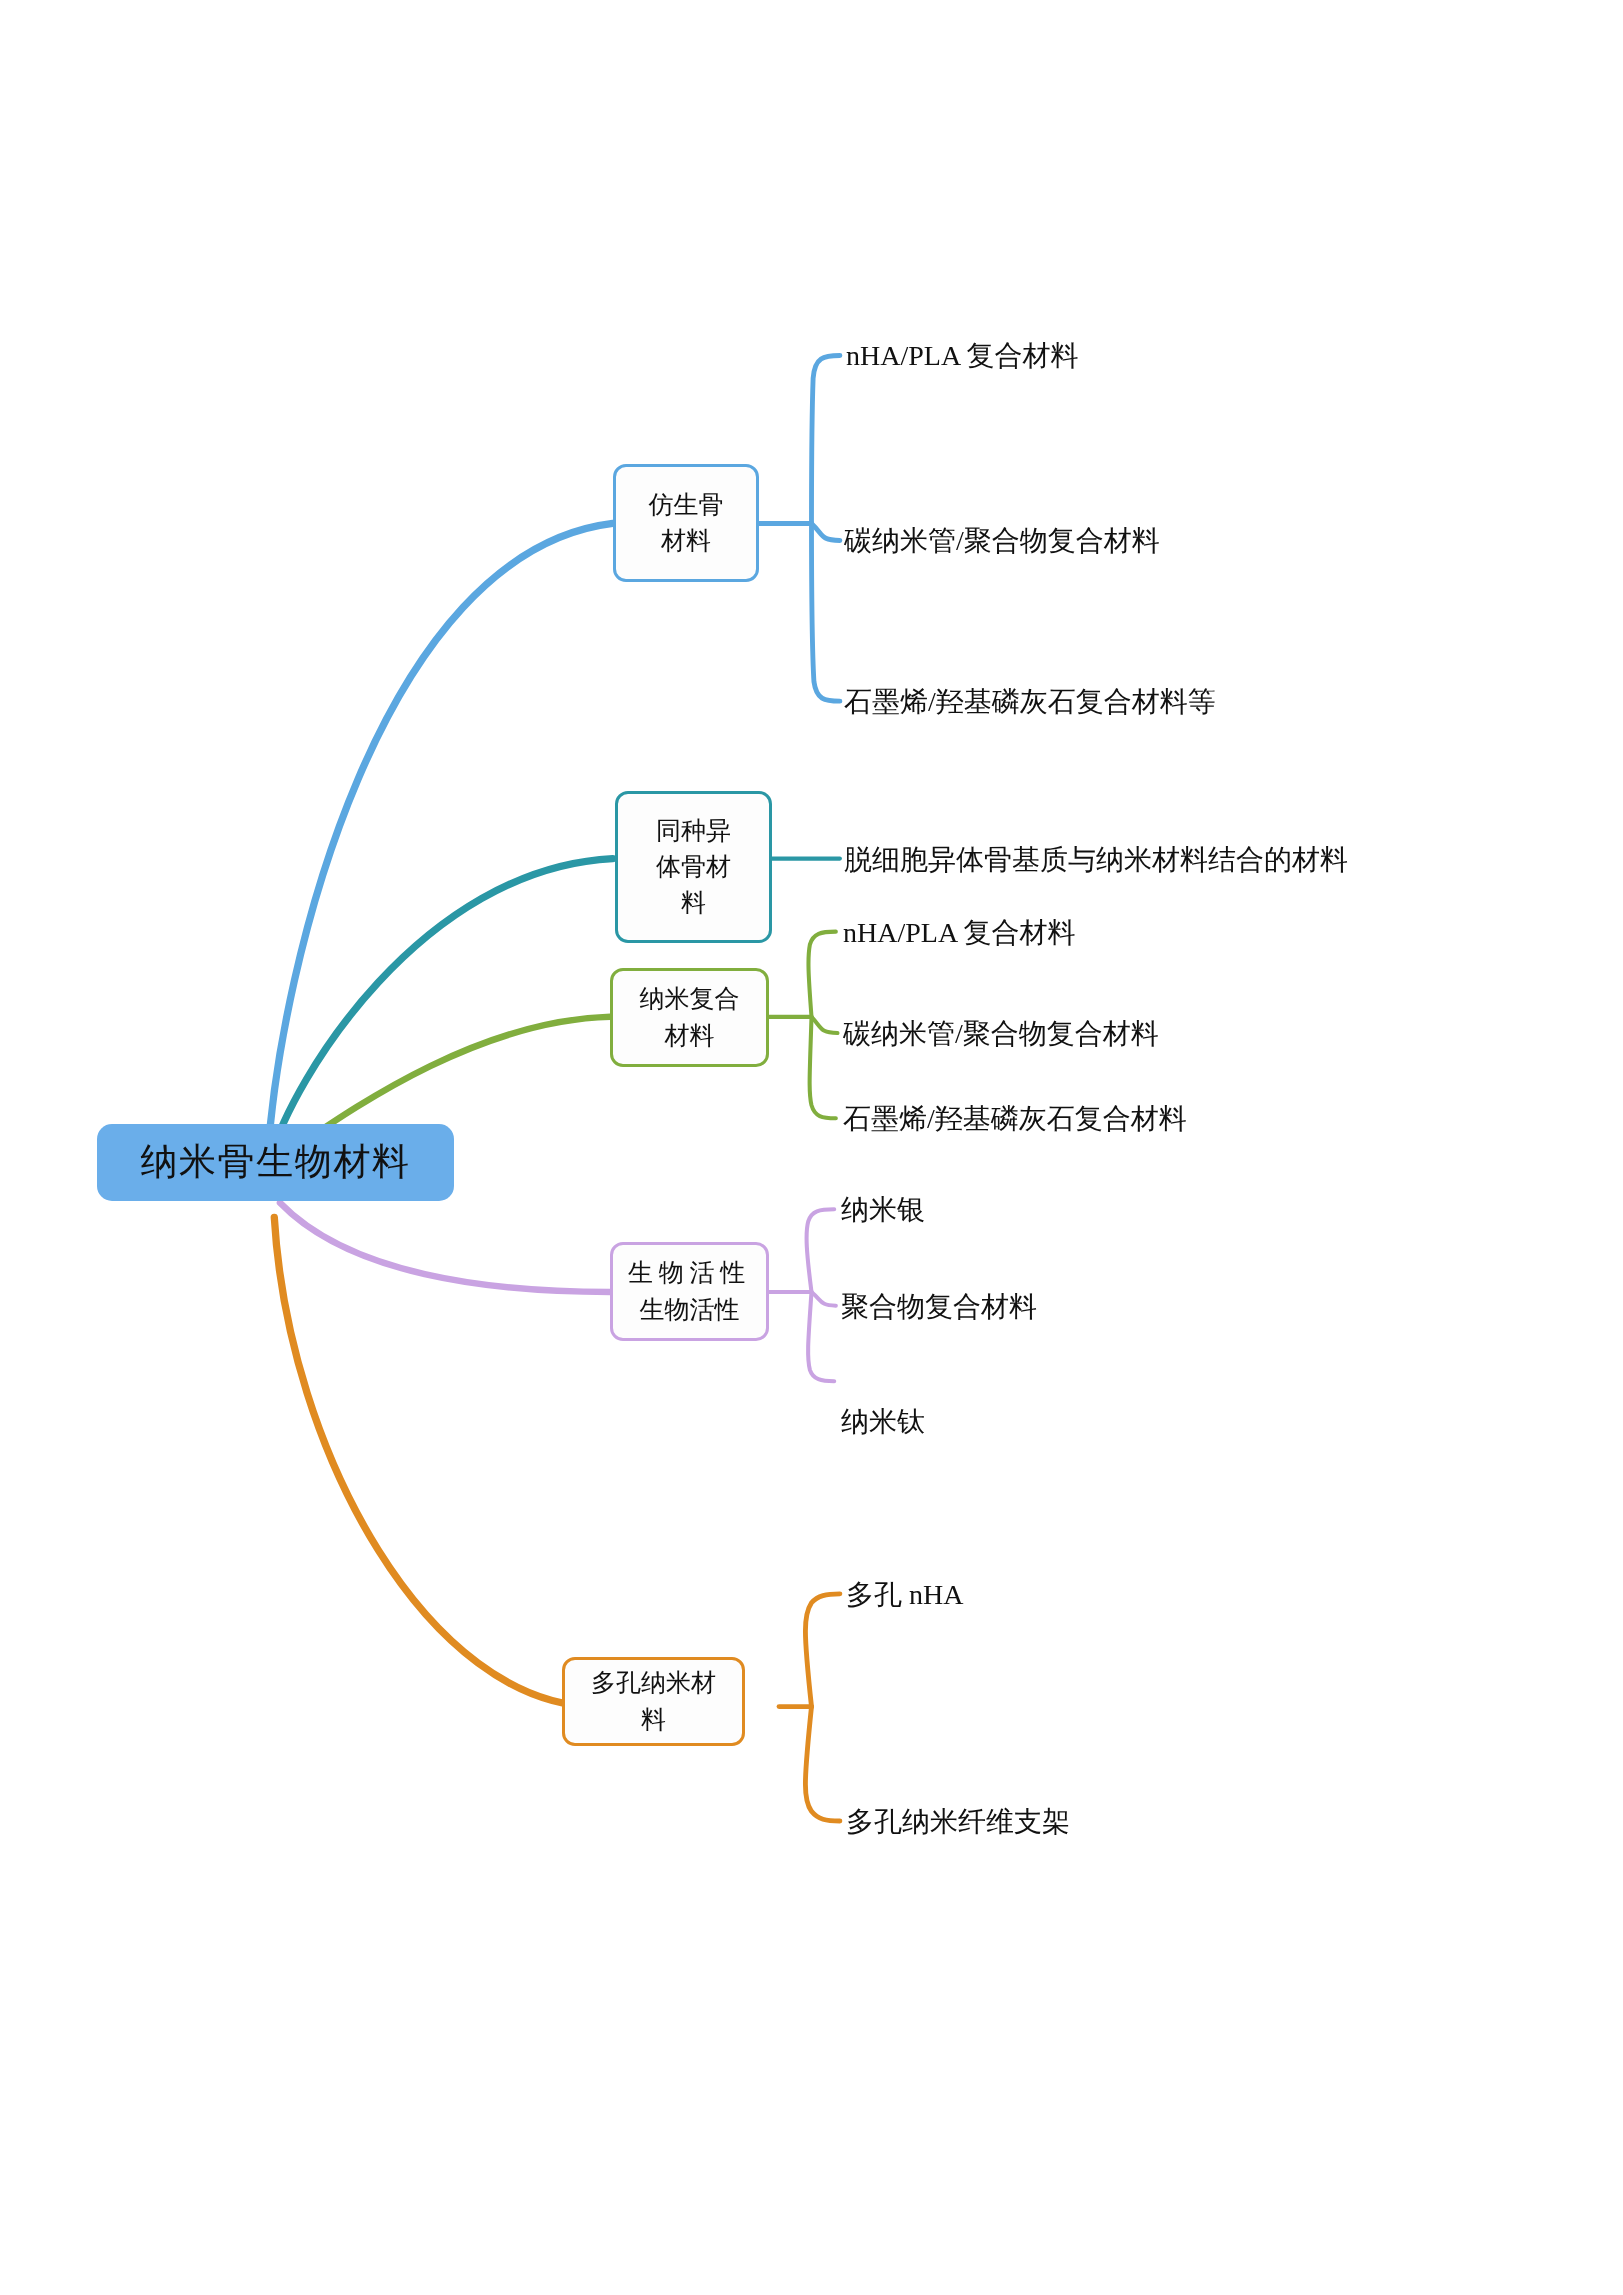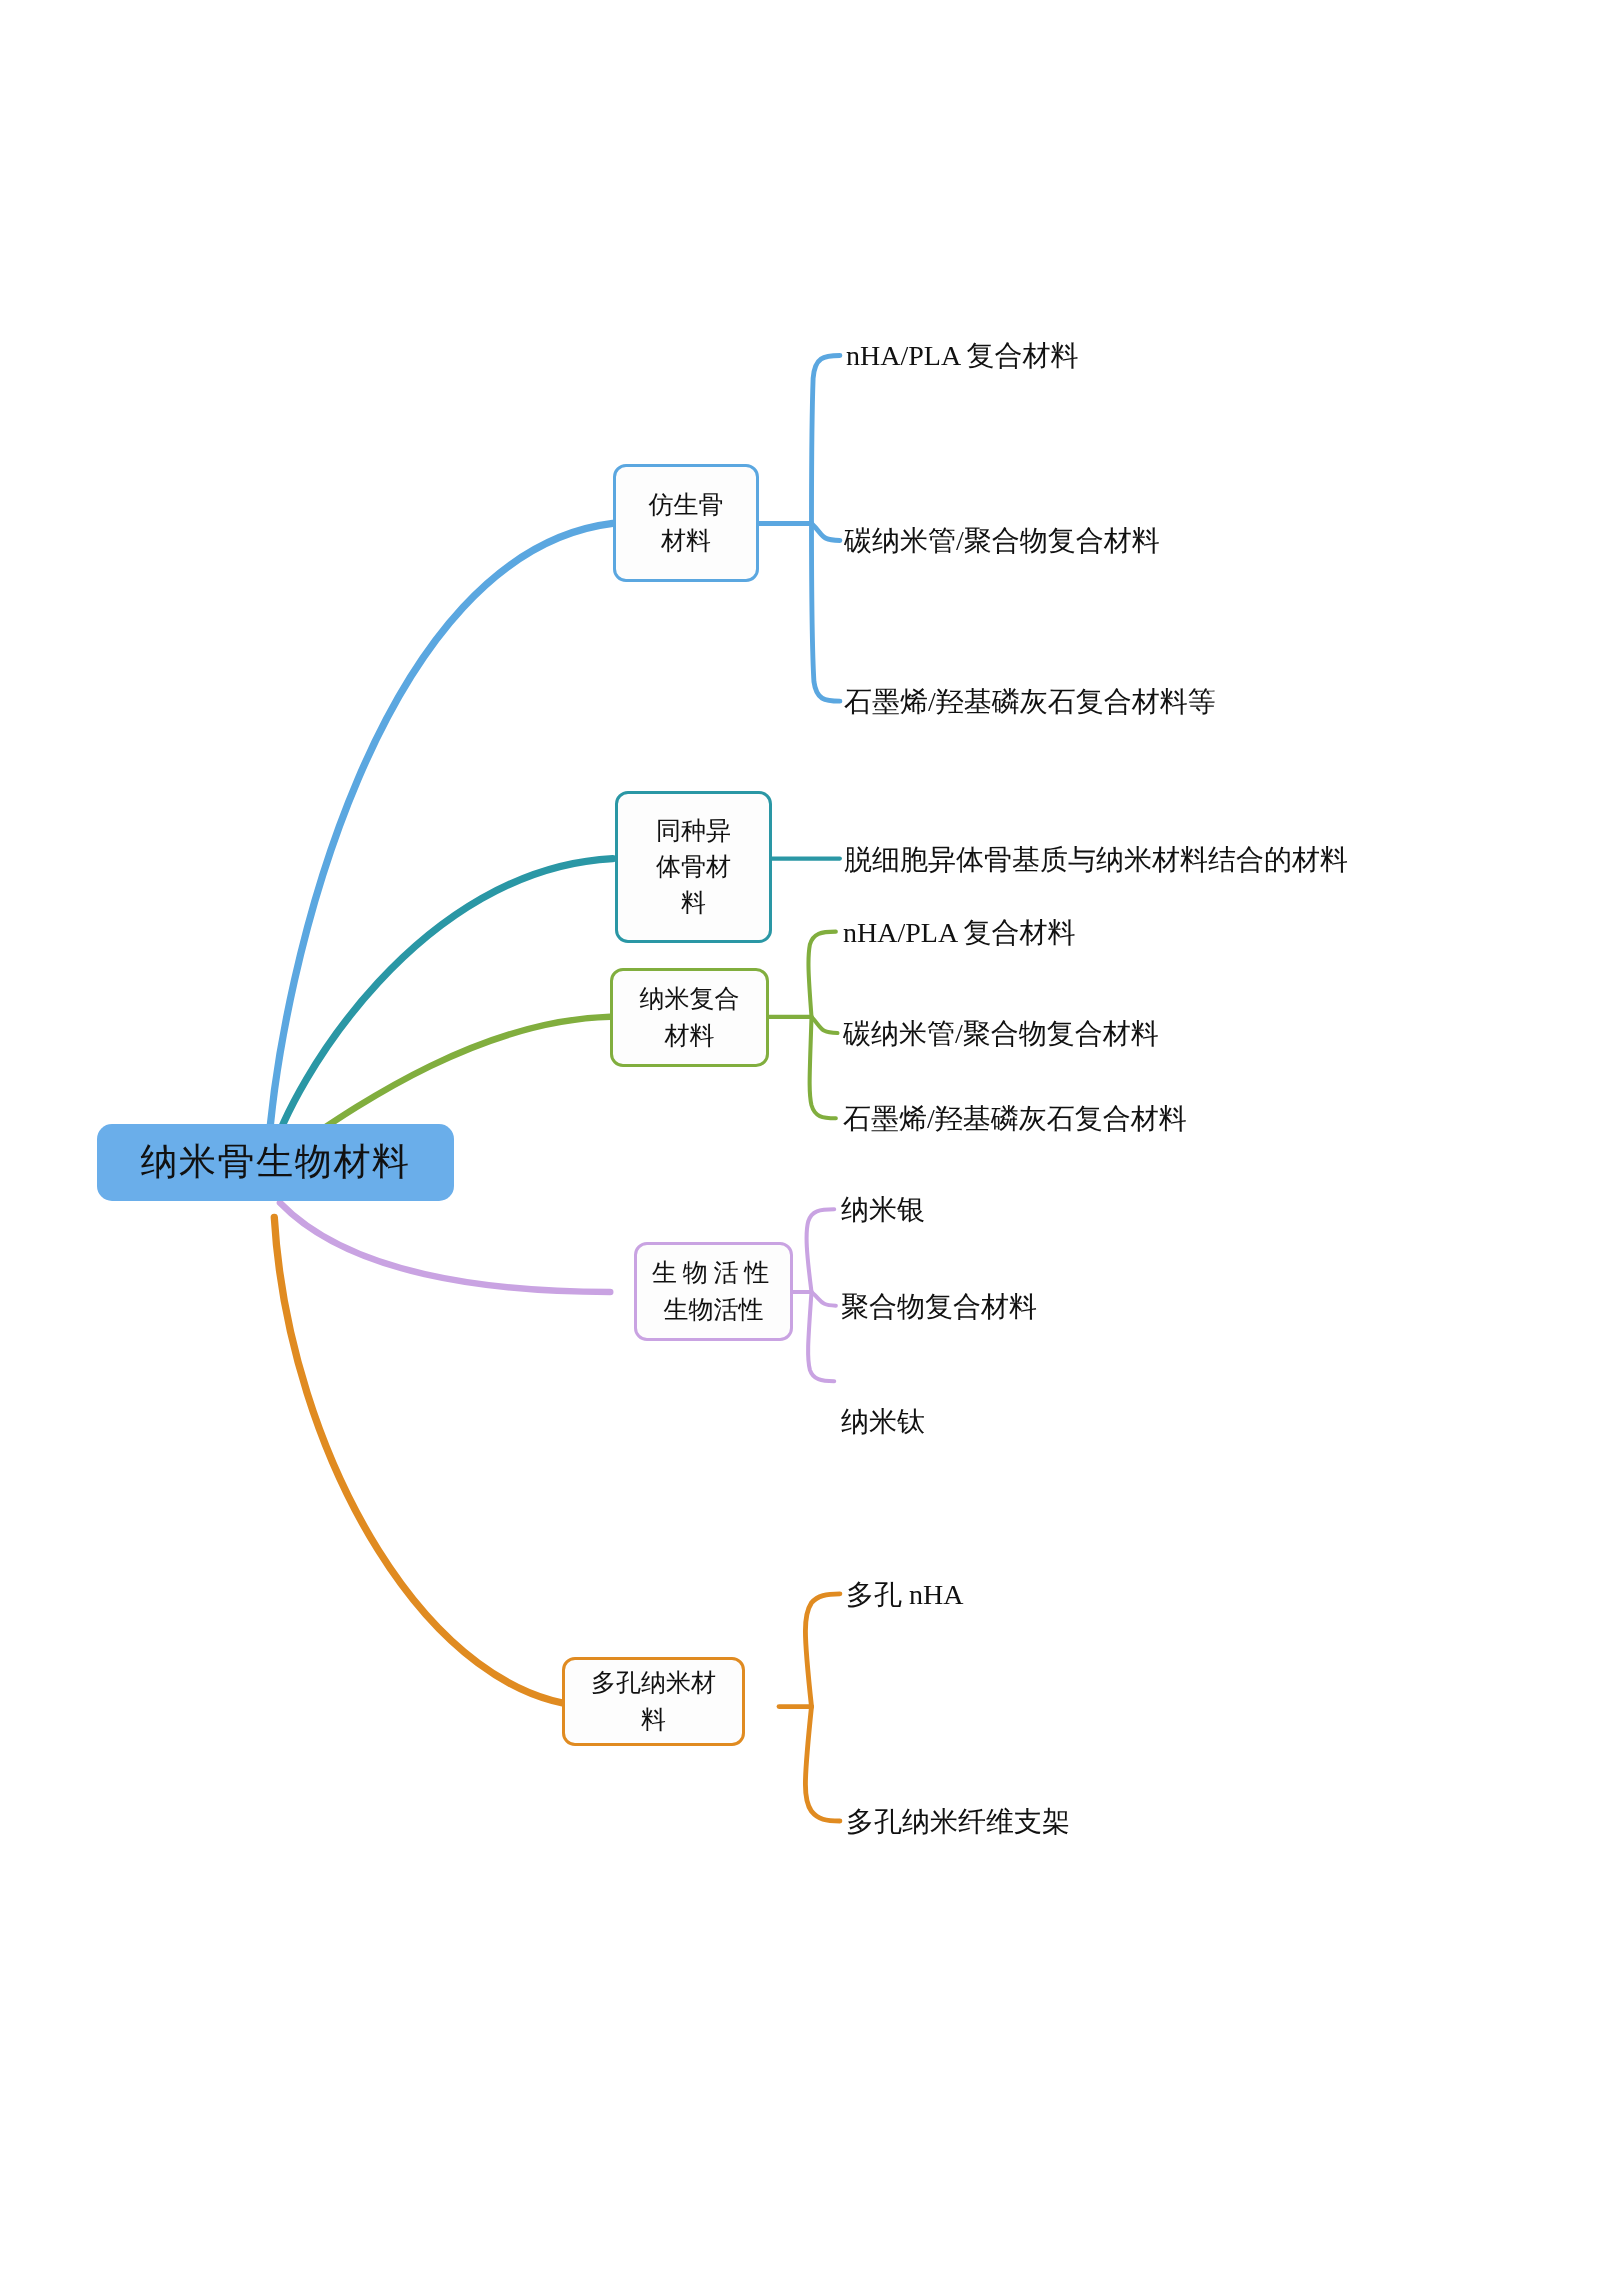--- a/index.html
+++ b/index.html
@@ -121,21 +121,21 @@
   <div class="node branch-node" style="left:610px; top:968px; width:159px; height:99px; border-color:#81ae3e;">
     <div>
       <div>纳米复合</div>
       <div>材料</div>
     </div>
   </div>
   <div class="leaf-label" style="left:843px; top:916px;">nHA/PLA 复合材料</div>
   <div class="leaf-label" style="left:843px; top:1017px;">碳纳米管/聚合物复合材料</div>
   <div class="leaf-label" style="left:843px; top:1102px;">石墨烯/羟基磷灰石复合材料</div>
 
-  <div class="node branch-node" style="left:610px; top:1242px; width:159px; height:99px; border-color:#c9a3e2;margin-left:24px;">
+  <div class="node branch-node" style="left:610px; top:1242px; width:159px; height:99px; border-color:#c9a3e2;">
     <div>
       <div class="justify2">生物活性</div>
       <div>生物活性</div>
     </div>
   </div>
   <div class="leaf-label" style="left:841px; top:1193px;">纳米银</div>
   <div class="leaf-label" style="left:841px; top:1290px;">聚合物复合材料</div>
   <div class="leaf-label" style="left:841px; top:1405px;">纳米钛</div>
 
   <div class="node branch-node" style="left:562px; top:1657px; width:183px; height:89px; border-color:#e08b21;">

